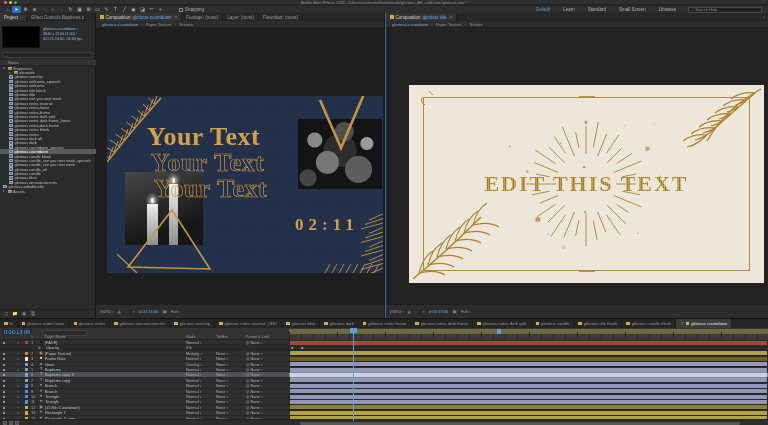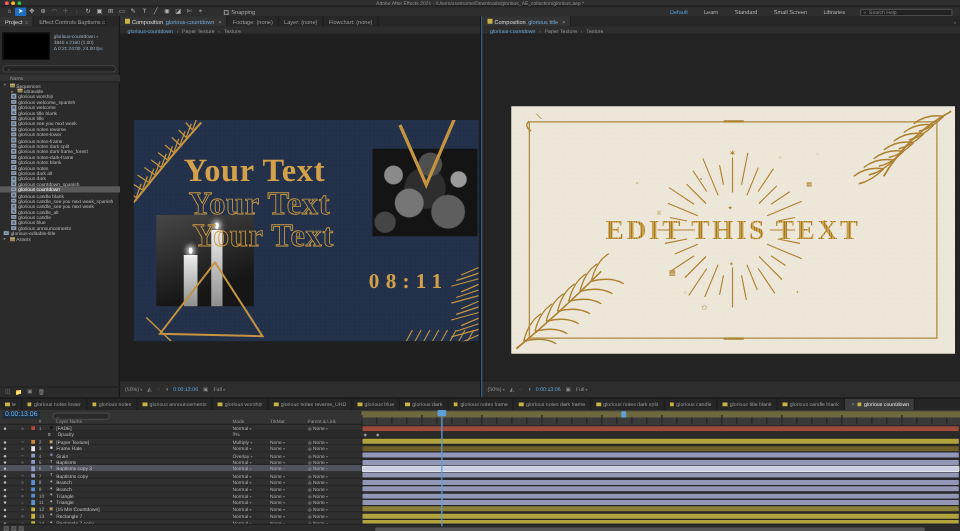--- a/index.html
+++ b/index.html
@@ -357,21 +357,21 @@
         <div id="photo-orn"></div>
         <div id="photo-candles">
           <div class="candle" style="left:22px;top:32px;width:11px;height:41px;"></div>
           <div class="candle" style="left:44px;top:12px;width:9px;height:61px;"></div>
           <div class="flame" style="left:26px;top:26px;"></div>
           <div class="flame" style="left:47px;top:6px;"></div>
         </div>
         <div id="yt-fill" class="serif">Your Text</div>
         <div id="yt-o1" class="yt-outline serif">Your Text</div>
         <div id="yt-o2" class="yt-outline serif">Your Text</div>
-        <div id="countdown" class="serif">08:11</div>
+        <div id="countdown" class="serif">02:11</div>
         <svg id="deco-left" width="276" height="177">
             <path d="M0,66 C16,46 34,24 54,2" stroke="#c49440" stroke-width="1.6" fill="none"></path>
             <line x1="2" y1="62" x2="-8" y2="56" stroke="#c49440" stroke-width="1"></line>
             <line x1="2" y1="62" x2="6" y2="51" stroke="#c49440" stroke-width="1"></line>
             <line x1="7" y1="56" x2="-2.5" y2="50" stroke="#c49440" stroke-width="1"></line>
             <line x1="7" y1="56" x2="11" y2="45" stroke="#c49440" stroke-width="1"></line>
             <line x1="12" y1="50" x2="3" y2="44" stroke="#c49440" stroke-width="1"></line>
             <line x1="12" y1="50" x2="16" y2="39" stroke="#c49440" stroke-width="1"></line>
             <line x1="17" y1="44" x2="8.5" y2="38" stroke="#c49440" stroke-width="1"></line>
             <line x1="17" y1="44" x2="21" y2="33" stroke="#c49440" stroke-width="1"></line>

